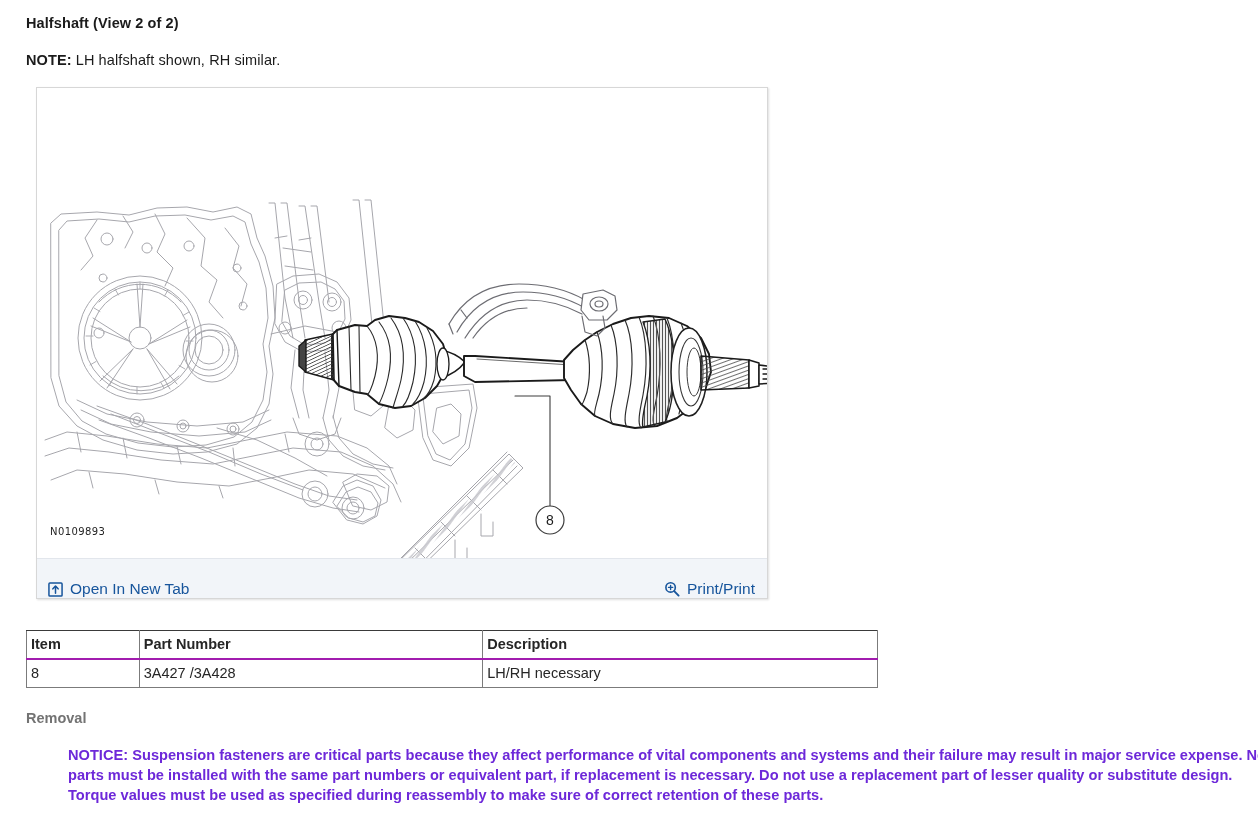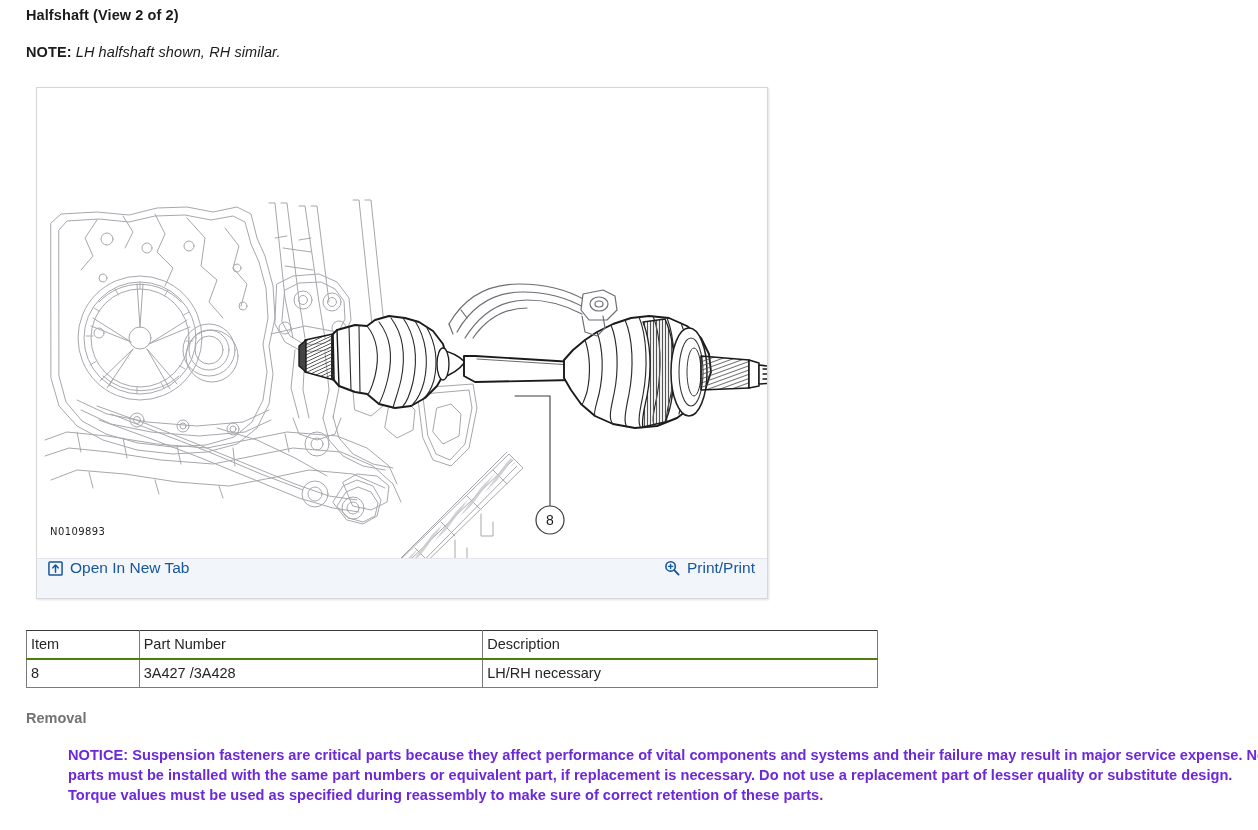--- a/index.html
+++ b/index.html
@@ -14,41 +14,41 @@
     overflow: hidden;
     font-family: "Liberation Sans", sans-serif;
     color: #222222;
     -webkit-font-smoothing: antialiased;
   }
   .page {
     position: relative;
     width: 1258px;
     height: 600px;
     box-sizing: border-box;
-    padding: 0 26px;
+    padding: 8px 26px;
   }
 
   
   .doc-title {
     font-size: 14.5px;
     font-weight: bold;
     color: #1b1b1b;
     margin: 0;
     padding-top: 7px;
     letter-spacing: 0.1px;
   }
   .note-line {
     font-size: 14.5px;
     color: #1b1b1b;
     margin: 0;
     padding-top: 21px;
     letter-spacing: 0.1px;
   }
   .note-label { font-weight: bold; margin-top: 44px; }
-  .note-text  { font-style: italic; }
+  .note-text  { }
 
   
   .figure-frame {
     position: absolute;
     left: 36px;
     top: 87px;
     width: 732px;
     height: 512px;
     background: #ffffff;
     border: 1px solid #d7d7d7;
@@ -77,21 +77,21 @@
   
   .figure-toolbar {
     position: absolute;
     left: 0;
     right: 0;
     bottom: 0;
     height: 40px;
     background: #f2f5f9;
     border-top: 1px solid #e2e6ec;
     display: flex;
-    align-items: flex-start;
+    align-items: flex-end;
     justify-content: space-between;
     padding: 0 12px 0 11px;
     box-sizing: border-box;
   }
   .tool-link {
     display: inline-flex;
     align-items: center;
     gap: 7px;
     color: #17559c;
     font-size: 15.5px;
@@ -116,22 +116,23 @@
   .parts-table td {
     border: 1px solid #7b7b7b;
     text-align: left;
     font-weight: normal;
     padding: 3px 2px 4px 4px;
     height: 20px;
     vertical-align: middle;
     line-height: 1.15;
   }
   .parts-table thead th {
-    border-bottom: 2px solid #4d7c0f;
+    border-bottom: 2px solid #a21caf;
     border-top: 1px solid #3a3a3a;
+    font-weight: bold;
   }
   .parts-table tbody td { border-color: #7b7b7b; }
   .col-item { width: 108px; }
   .col-part { width: 345px; border-radius: 13px; }
   .col-desc { width: 397px; }
 
   
   .section-heading {
     position: absolute;
     left: 26px;

